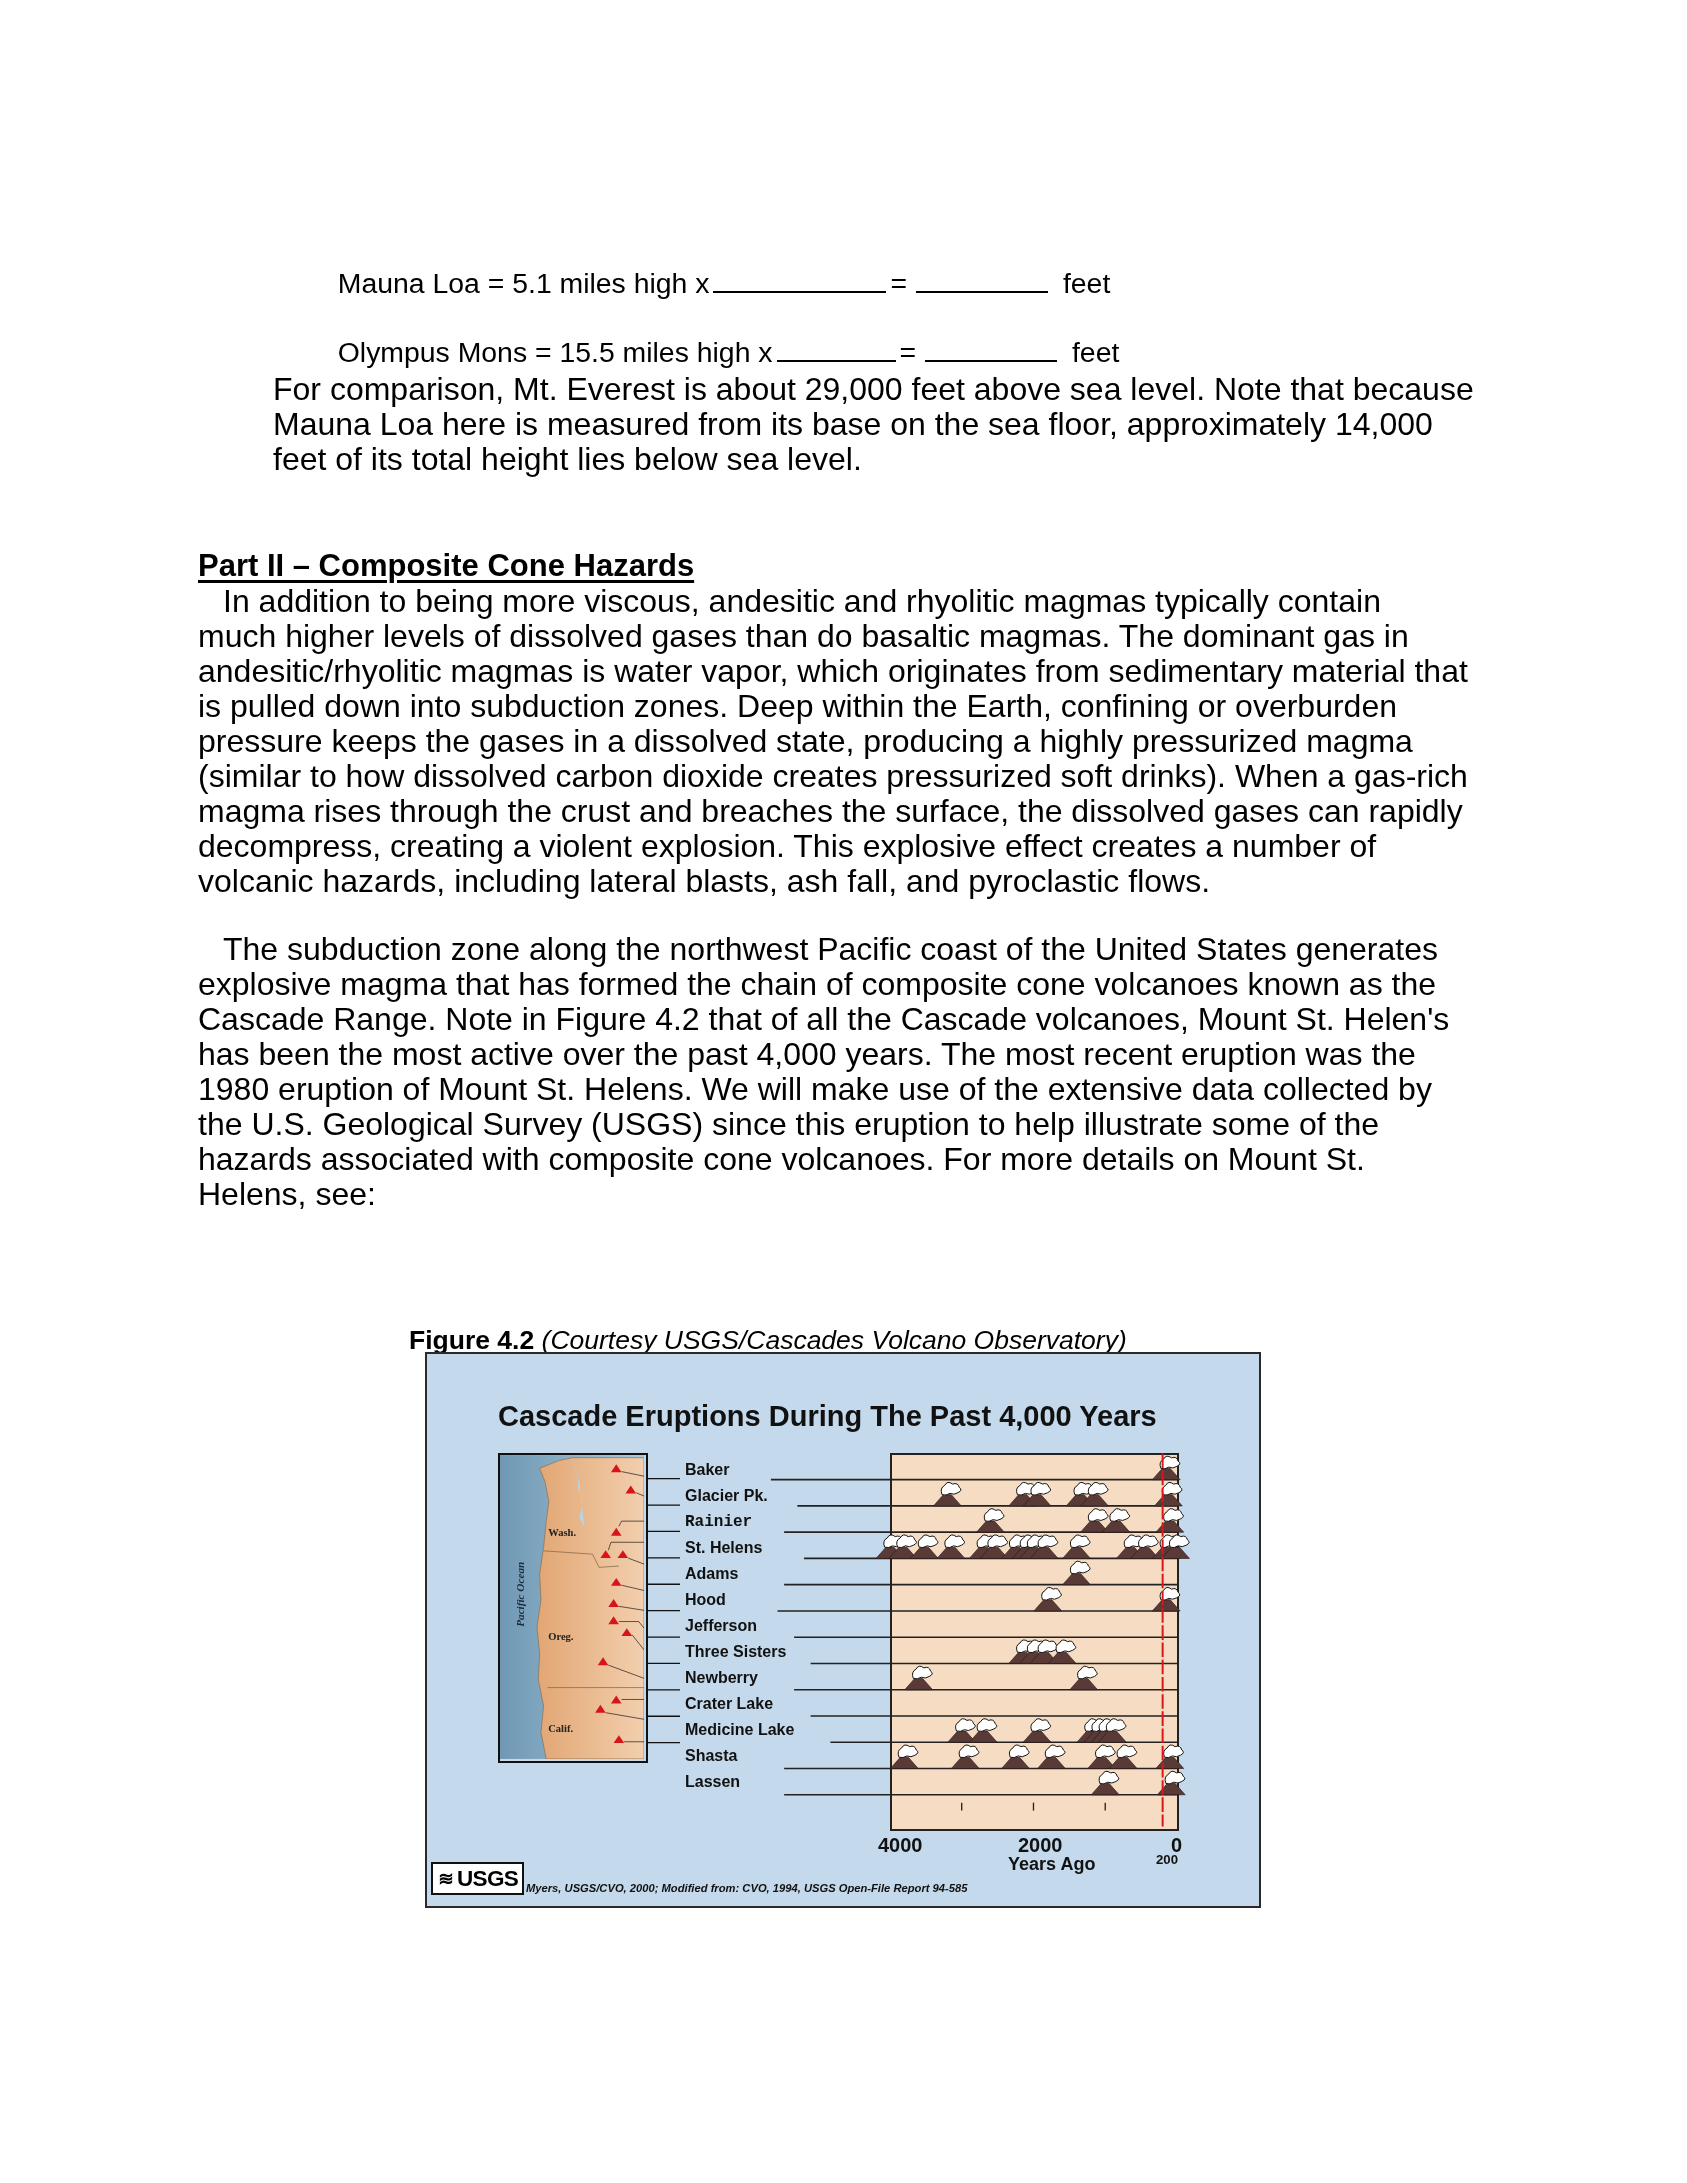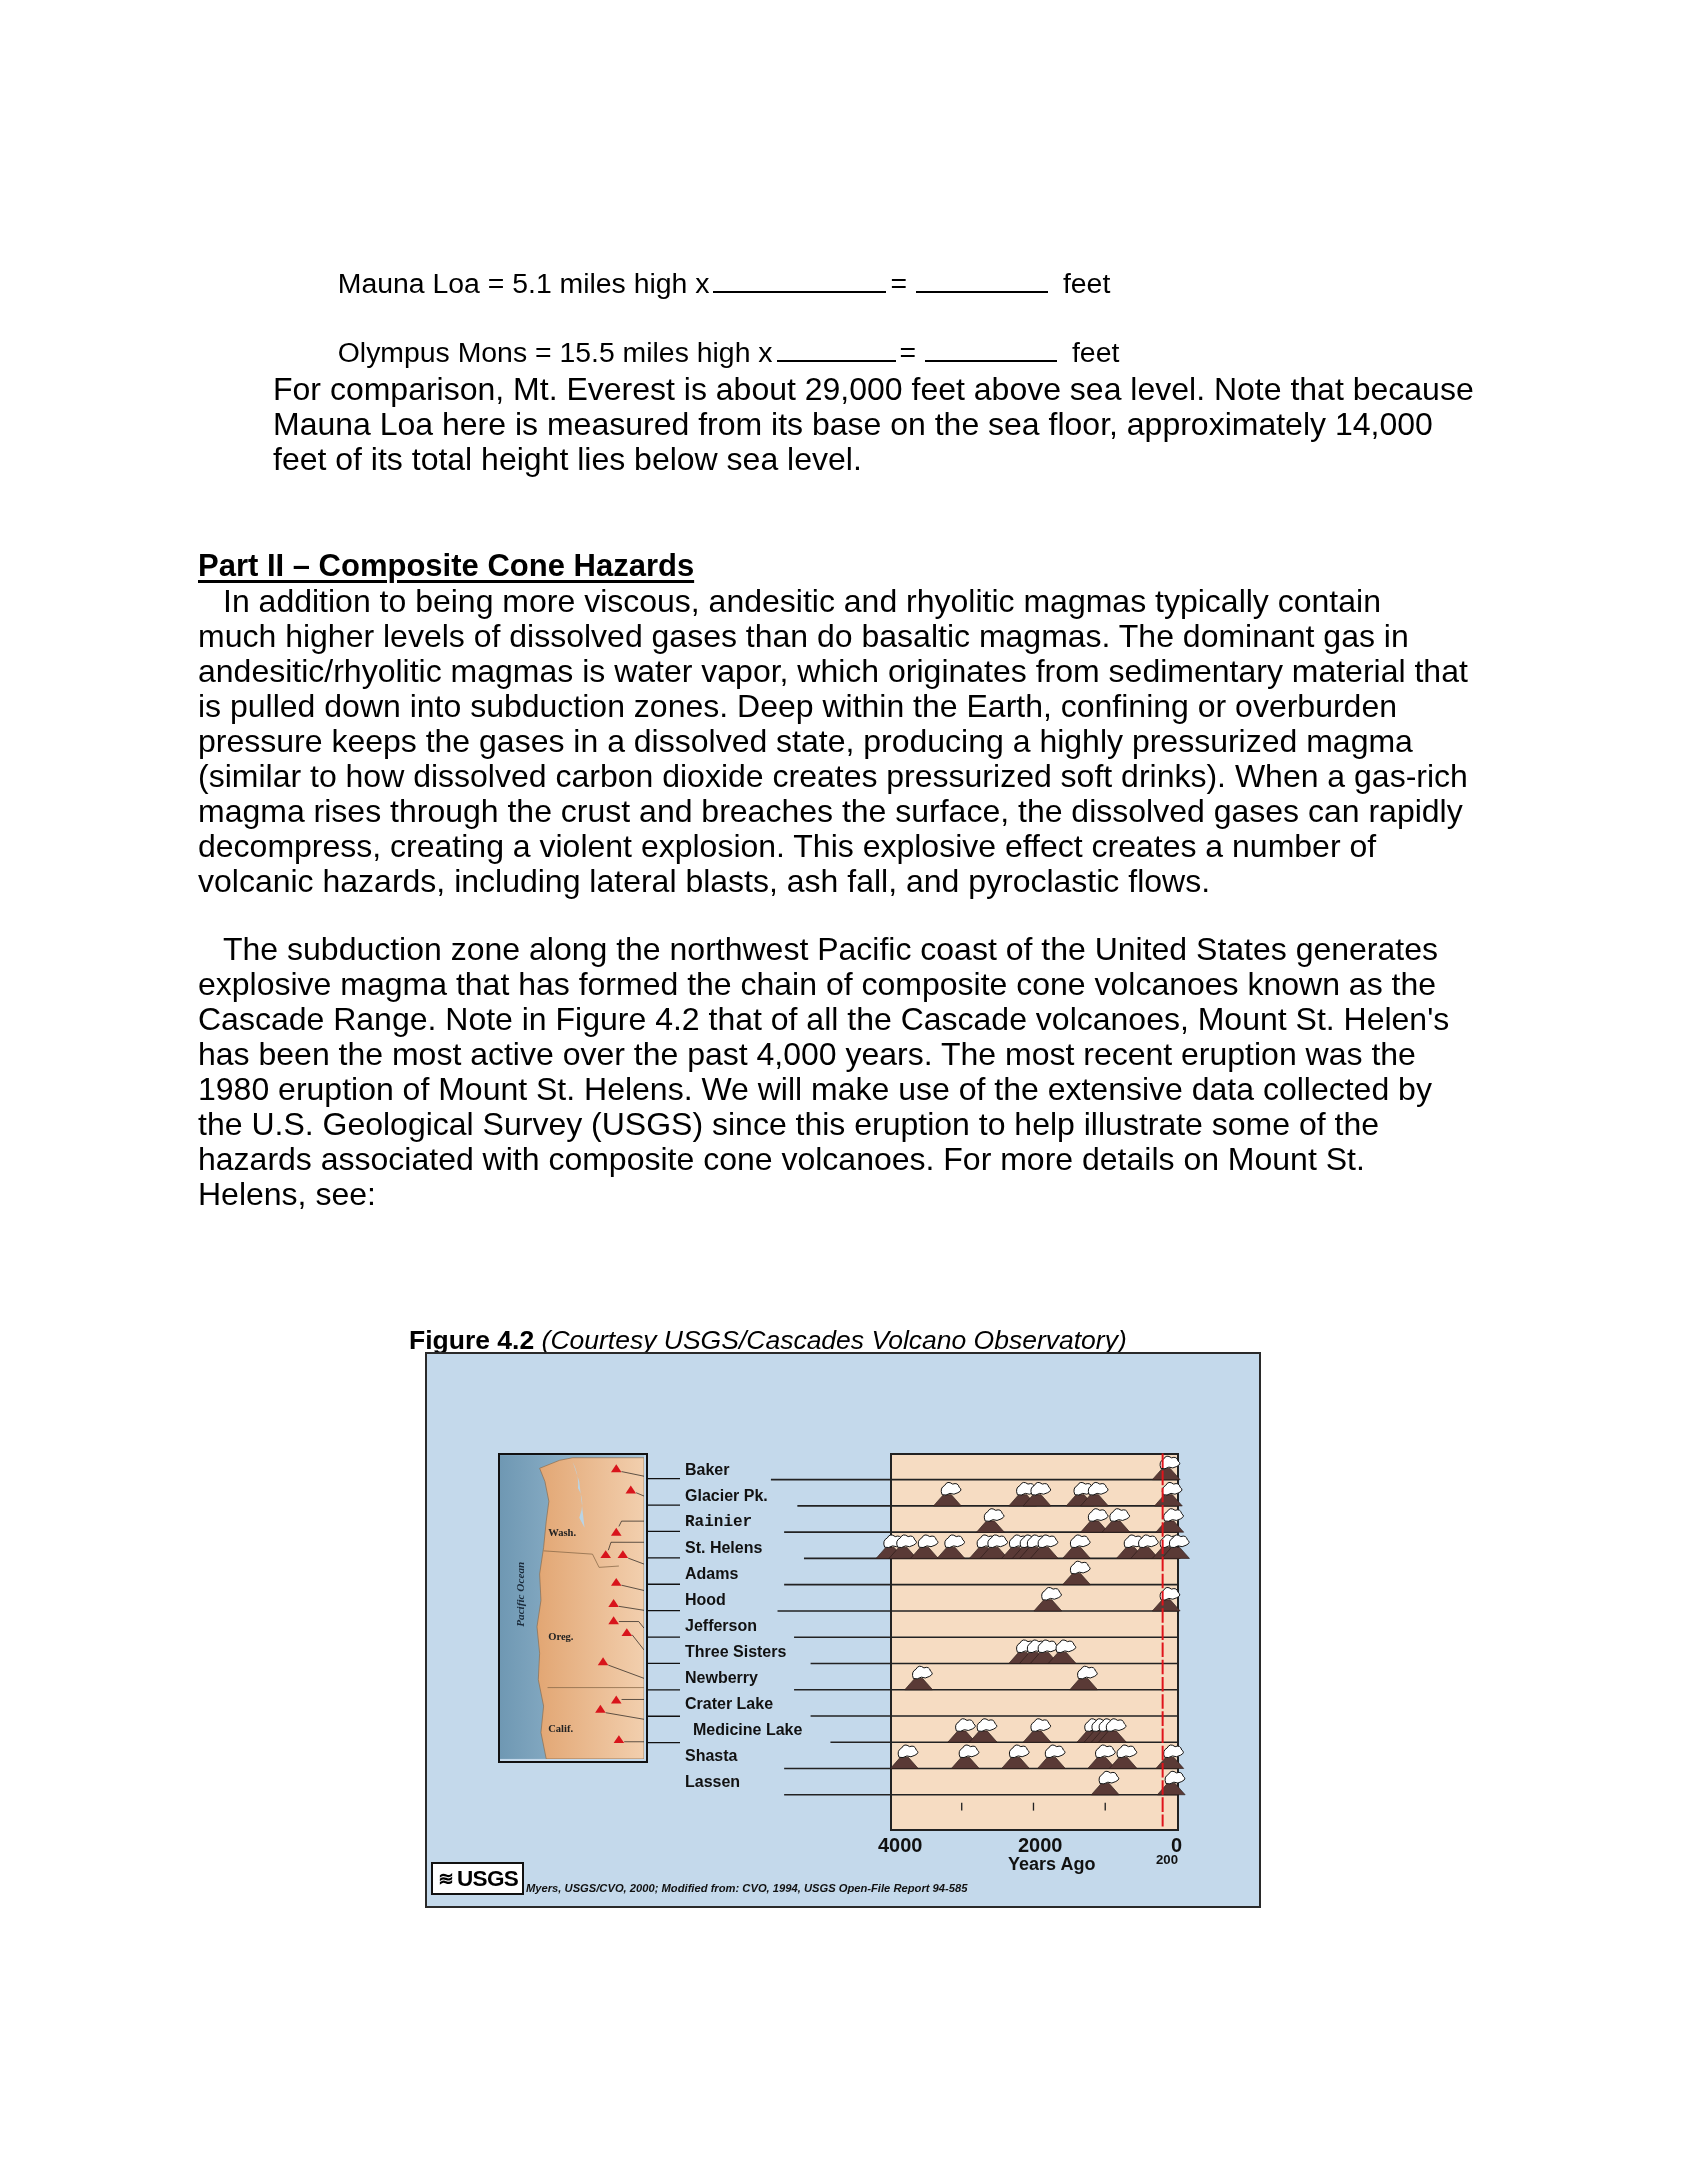--- a/index.html
+++ b/index.html
@@ -38,20 +38,21 @@
 <div class="abs para" style="left:198px; top:584px; width:1270px; text-indent:25px;">In addition to being more viscous, andesitic and rhyolitic magmas typically contain much higher levels of dissolved gases than do basaltic magmas.  The dominant gas in andesitic/rhyolitic magmas is water vapor, which originates from sedimentary material that is pulled down into subduction zones.  Deep within the Earth, confining or overburden pressure keeps the gases in a dissolved state, producing a highly pressurized magma (similar to how dissolved carbon dioxide creates pressurized soft drinks).  When a gas-rich magma rises through the crust and breaches the surface, the dissolved gases can rapidly decompress, creating a violent explosion.  This explosive effect creates a number of volcanic hazards, including lateral blasts, ash fall, and pyroclastic flows.</div>
 
 <div class="abs para" style="left:198px; top:932px; width:1280px; text-indent:25px;">The subduction zone along the northwest Pacific coast of the United States generates explosive magma that has formed the chain of composite cone volcanoes known as the Cascade Range.  Note in Figure 4.2 that of all the Cascade volcanoes, Mount St. Helen's has been the most active over the past 4,000 years.  The most recent eruption was the 1980 eruption of Mount St. Helens.  We will make use of the extensive data collected by the U.S. Geological Survey (USGS) since this eruption to help illustrate some of the hazards associated with composite cone volcanoes.  For more details on Mount St. Helens, see:</div>
 
 <div class="abs fig-caption" style="left:409px; top:1317px;margin-top:8px;">
   <span class="b">Figure 4.2</span>
   <span class="i">(Courtesy USGS/Cascades Volcano Observatory)</span>
 </div>
 
 <div class="abs figure">
+  <div class="abs fig-title">Cascade Eruptions During The Past 4,000 Years</div>
 
   <div class="abs map">
     <svg width="144" height="304" viewBox="0 0 218 460">
       <defs>
         <linearGradient id="ocean" x1="0" x2="1" y1="0" y2="0">
           <stop offset="0" stop-color="#6f98b3"></stop>
           <stop offset="1" stop-color="#a9c8dc"></stop>
         </linearGradient>
         <linearGradient id="land" x1="0" x2="1" y1="0" y2="0">
           <stop offset="0" stop-color="#e2a673"></stop>
@@ -123,21 +124,21 @@
     <div class="vlabel" style="height:26px;">Baker</div>
     <div class="vlabel" style="height:26px;">Glacier Pk.</div>
     <div class="vlabel" style="height:26px;font-family:Liberation Mono, monospace;">Rainier</div>
     <div class="vlabel" style="height:26px;">St. Helens</div>
     <div class="vlabel" style="height:26px;">Adams</div>
     <div class="vlabel" style="height:26px;">Hood</div>
     <div class="vlabel" style="height:26px;">Jefferson</div>
     <div class="vlabel" style="height:26px;">Three Sisters</div>
     <div class="vlabel" style="height:26px;">Newberry</div>
     <div class="vlabel" style="height:26px;">Crater Lake</div>
-    <div class="vlabel" style="height:26px;margin-left:8px;">Medicine Lake</div>
+    <div class="vlabel" style="height:26px;">Medicine Lake</div>
     <div class="vlabel" style="height:26px;">Shasta</div>
     <div class="vlabel" style="height:26px;">Lassen</div>
   </div>
 
   <div class="abs chart-panel" style="left:463px; top:99px; width:289px; height:378px;"></div>
 
   <div id="row-lines"></div>
 
   <svg id="eruptions" class="abs" style="left:0; top:0;" width="832" height="552" viewBox="0 0 1258 834">
       <line x1="520" y1="189.7" x2="1134" y2="189.7" stroke="#222" stroke-width="2.5"></line>

